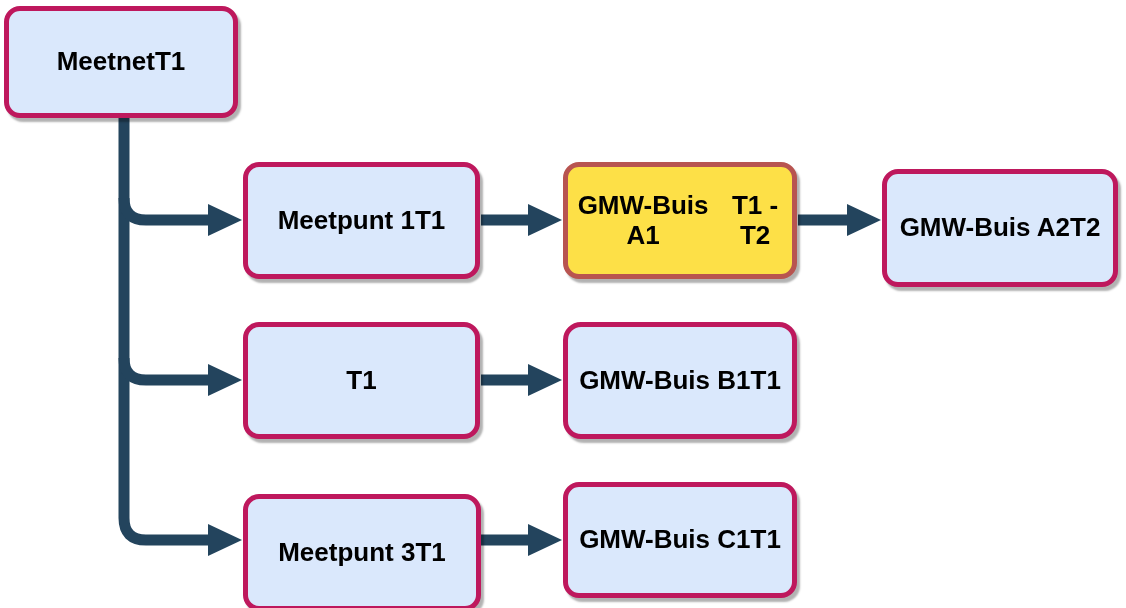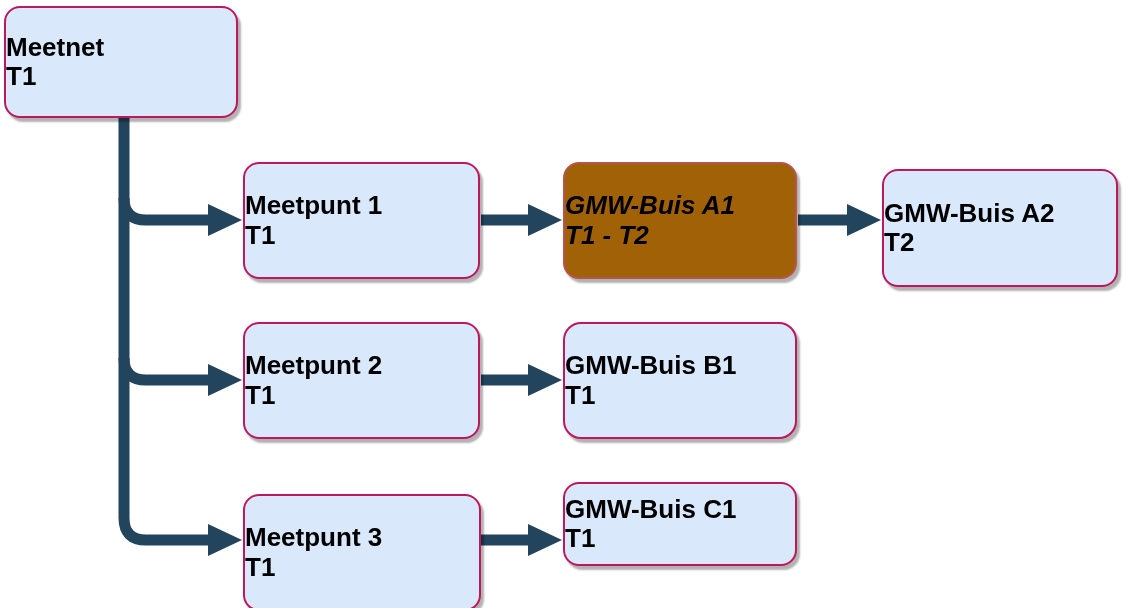--- a/index.html
+++ b/index.html
@@ -11,38 +11,37 @@
     position: relative;
     width: 1126px;
     height: 608px;
     background: #ffffff;
     overflow: hidden;
     font-family: "Liberation Sans", sans-serif;
   }
   .node {
     position: absolute;
     box-sizing: border-box;
-    border: 2px solid #be185d;
+    border: 5px solid #be185d;
     border-radius: 16px;
     background: #dae8fc;
     display: flex;
-    flex-direction: column;
-    align-items: flex-start;
+    flex-direction: row;
+    align-items: center;
     justify-content: center;
     text-align: center;
     font-weight: bold;
     font-size: 26px;
     line-height: 1.12;
     color: #000000;
     box-shadow: 3px 4px 2px rgba(0, 0, 0, 0.30);
   }
   .node.red {
-    background: #a16207;
+    background: #fde047;
     border-color: #b85450;
-    font-style: italic;
   }
   #edges {
     position: absolute;
     left: 0;
     top: 0;
     width: 1126px;
     height: 608px;
     pointer-events: none;
   }
   .edge {
@@ -96,32 +95,31 @@
     <div>GMW-Buis A1</div>
     <div>T1 - T2</div>
   </div>
 
   <div class="node" style="left:882px; top:161px; width:236px; height:118px;margin-top:8px;">
     <div>GMW-Buis A2</div>
     <div>T2</div>
   </div>
 
   <div class="node" style="left:243px; top:322px; width:237px; height:117px;">
-    <div>Meetpunt 2</div>
     <div>T1</div>
   </div>
 
   <div class="node" style="left:563px; top:322px; width:234px; height:117px;border-radius:18px;">
     <div>GMW-Buis B1</div>
     <div>T1</div>
   </div>
 
   <div class="node" style="left:243px; top:482px; width:238px; height:117px;margin-top:12px;">
     <div>Meetpunt 3</div>
     <div>T1</div>
   </div>
 
-  <div class="node" style="left:563px; top:482px; width:234px; height:84px;">
+  <div class="node" style="left:563px; top:482px; width:234px; height:116px;">
     <div>GMW-Buis C1</div>
     <div>T1</div>
   </div>
 
 </div>
 
 </body></html>

